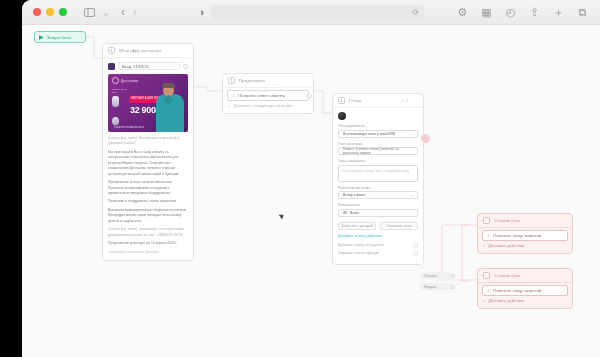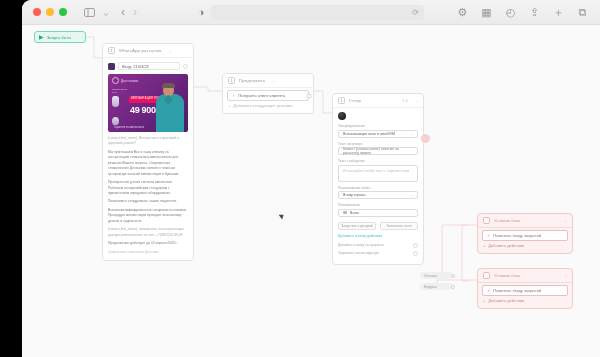--- a/index.html
+++ b/index.html
@@ -364,21 +364,21 @@
               <div class="promo-logo-mark"></div>
               <span class="promo-logo-text">Денталика</span>
             </div>
             <div class="promo-left-col">
               <div class="promo-cap">Имплантация зуба</div>
               <div class="promo-tooth"></div>
               <div class="promo-tooth2"></div>
             </div>
             <div class="promo-badge">ИМПЛАНТАЦИЯ ПОД КЛЮЧ</div>
             <div class="promo-price">
-              <span>49 900</span><span class="cur">₽</span>
+              <span>32 900</span><span class="cur">₽</span>
             </div>
             <div class="promo-bottom">Гарантия на имплантаты</div>
             <div class="promo-person">
               <div class="pp-body"></div>
               <div class="pp-neck"></div>
               <div class="pp-head"></div>
               <div class="pp-hair"></div>
               <div class="pp-vee"></div>
             </div>
           </div>

